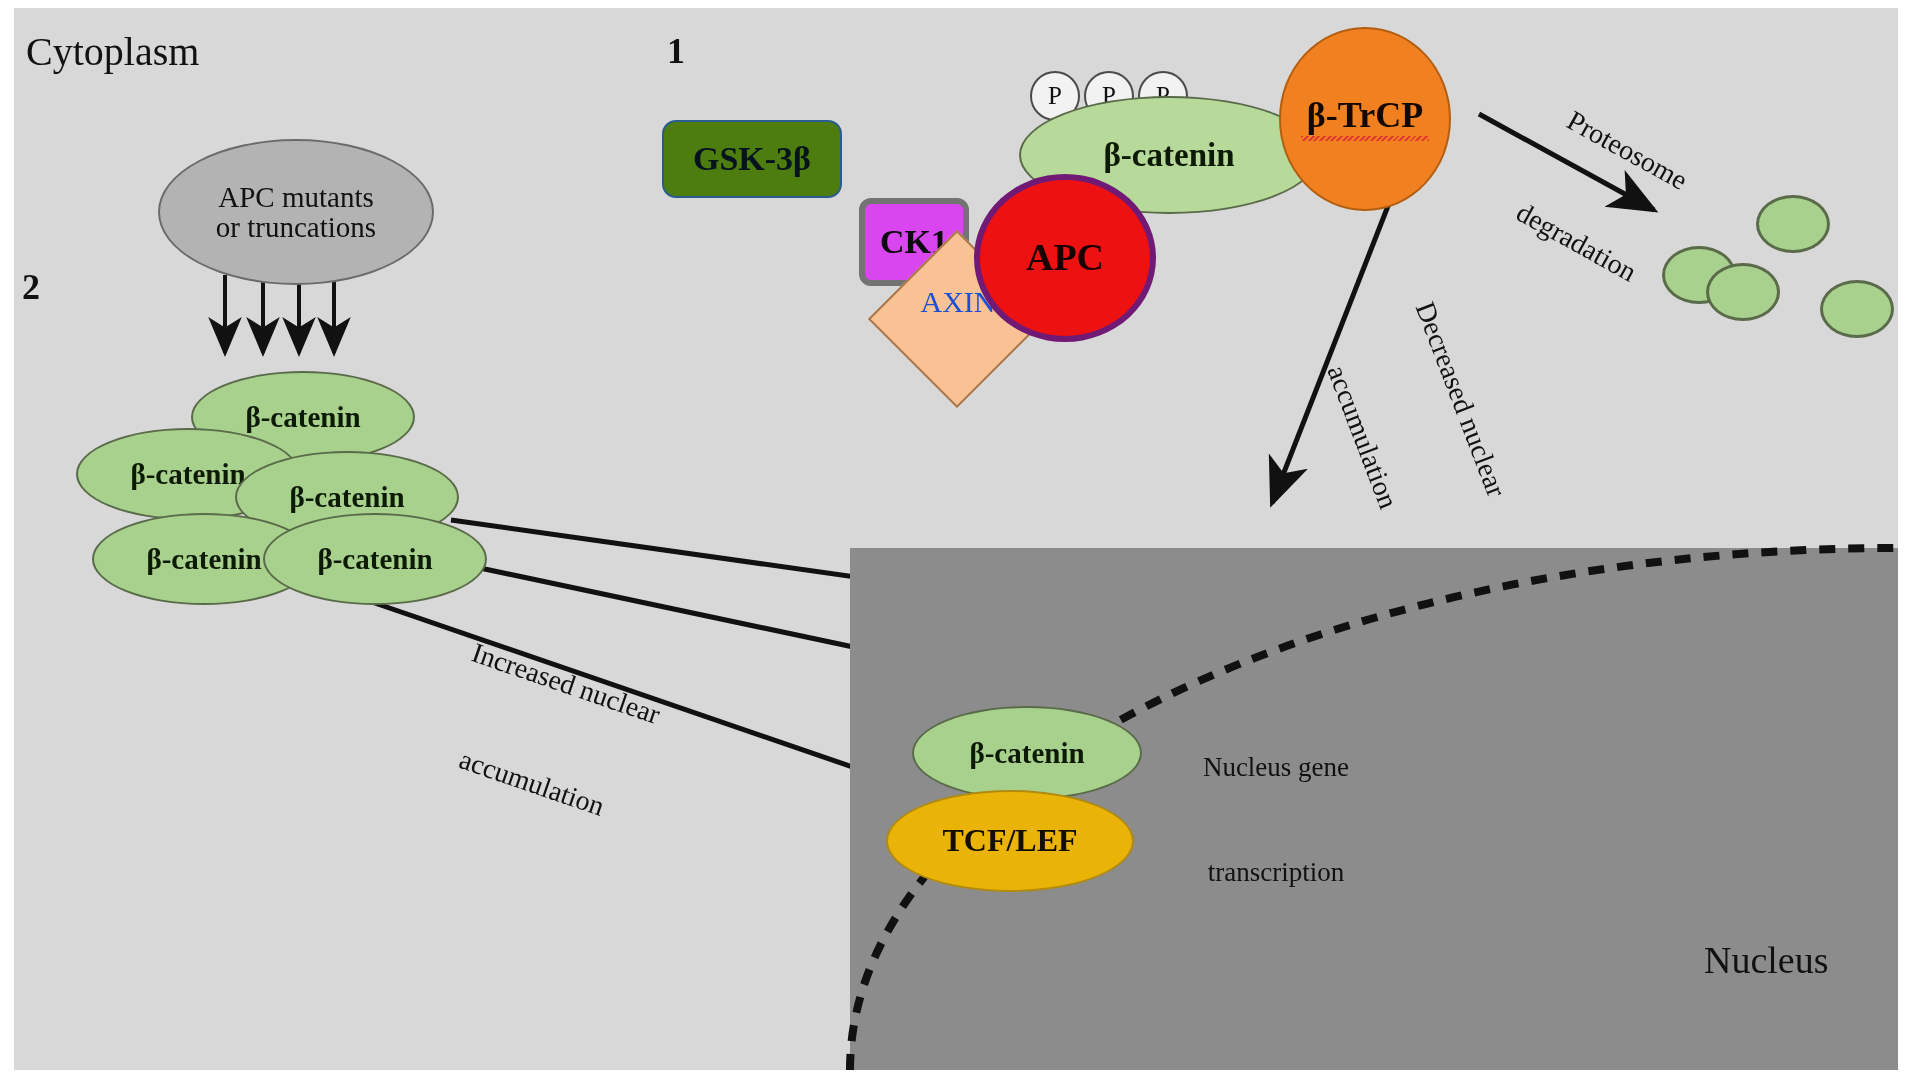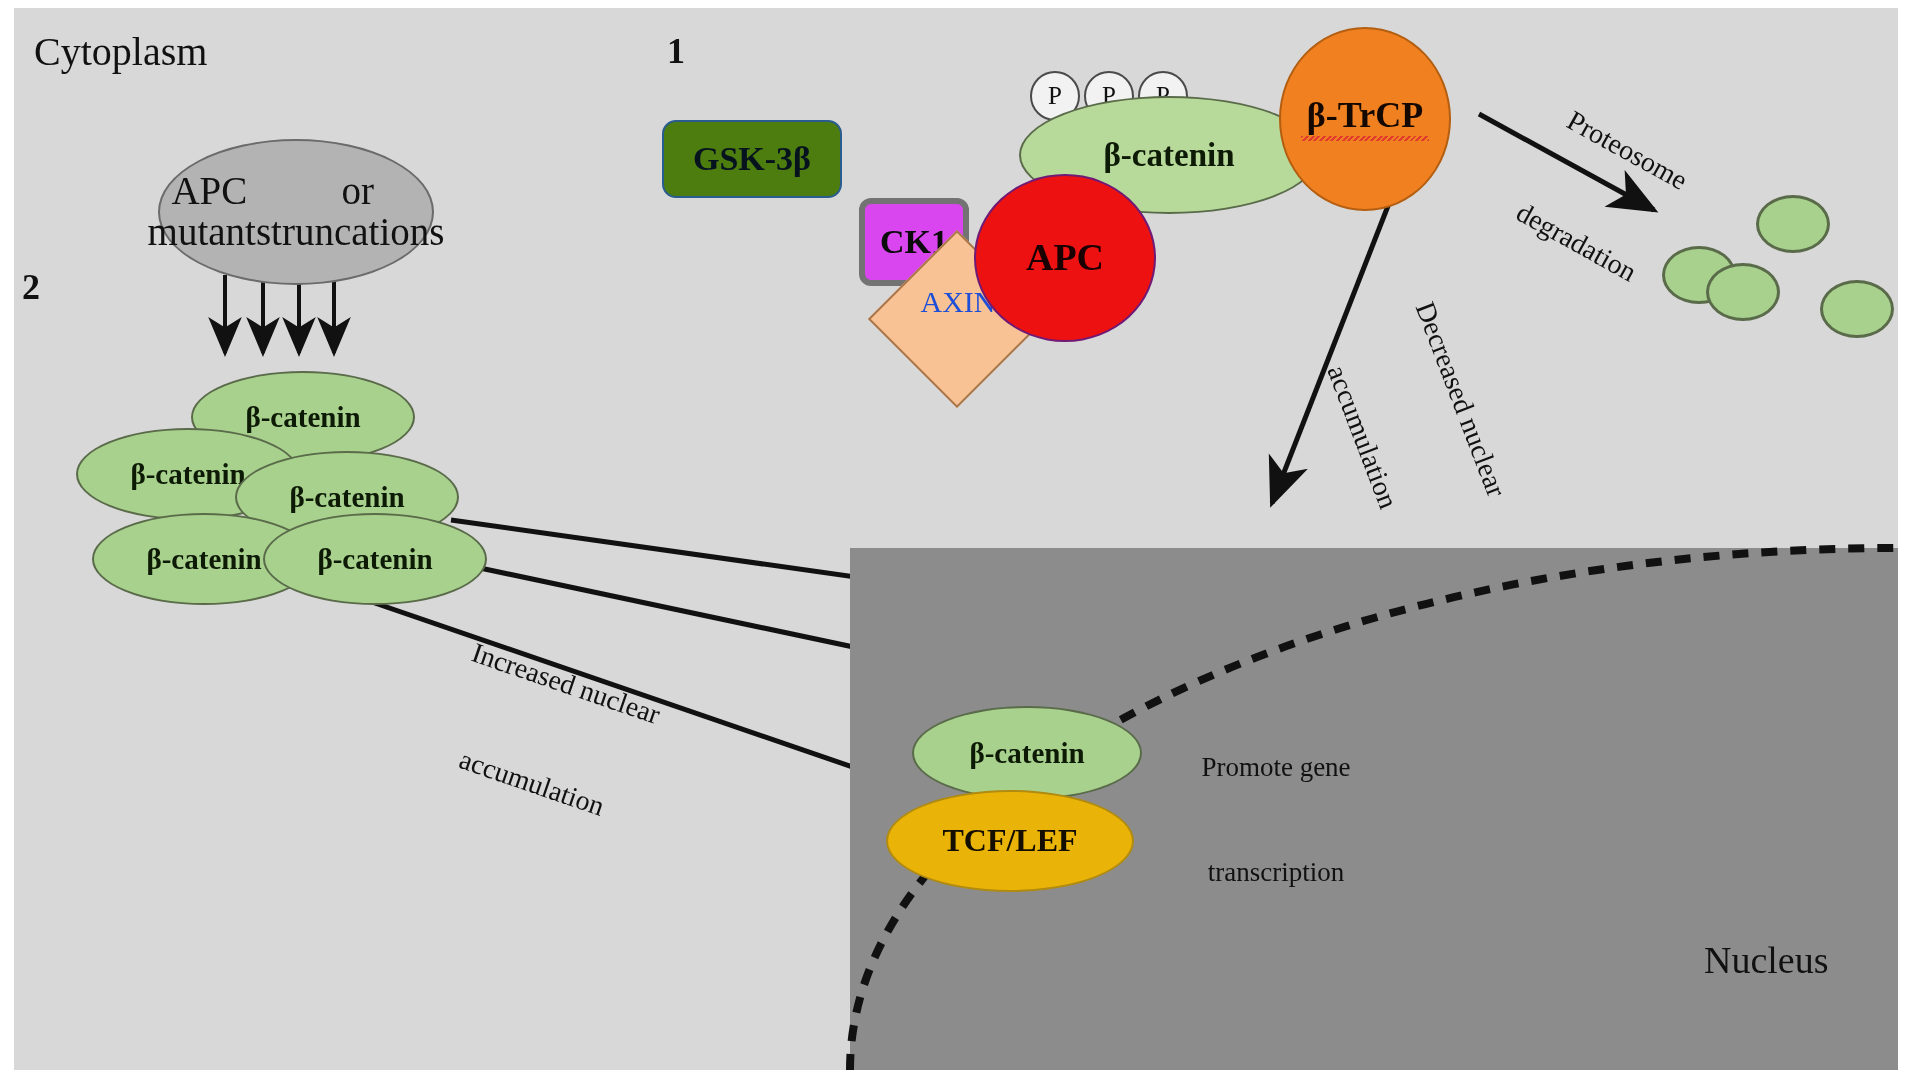--- a/index.html
+++ b/index.html
@@ -76,21 +76,21 @@
   }
   #ck1 {
     background: #d946ef;
     border: 6px solid #737373;
     border-radius: 12px;
     font-weight: bold;
     color: #0b0b0b;
   }
   #apc {
     background: #ee1111;
-    border: 2px solid #701a75;
+    border: 6px solid #701a75;
     font-weight: bold;
     color: #1a0000;
   }
   #axin-wrap {
     position: absolute;
     transform: rotate(45deg);
     background: #f8c294;
     border: 2px solid #a8764a;
   }
   #axin-label {
@@ -166,28 +166,28 @@
         <line x1="437" y1="512" x2="1033" y2="596" stroke="#111" stroke-width="5" marker-end="url(#ah)"></line>
         <line x1="400" y1="546" x2="1033" y2="680" stroke="#111" stroke-width="5" marker-end="url(#ah)"></line>
         <line x1="288" y1="570" x2="1028" y2="824" stroke="#111" stroke-width="5" marker-end="url(#ah)"></line>
       </g>
 
       <g>
         <path d="M1106,982 L1201,982 L1201,872" stroke="#111" stroke-width="5" fill="none" marker-end="url(#ah)"></path>
       </g>
     </svg>
 
-    <div class="lbl" style="left:12px; top:20px; font-size:40px;margin-left:8px;">Cytoplasm</div>
+    <div class="lbl" style="left:12px; top:20px; font-size:40px;">Cytoplasm</div>
 
     <div class="lbl" style="left:653px; top:22px; font-size:36px; font-weight:bold;">1</div>
     <div class="lbl" style="left:8px; top:258px; font-size:36px; font-weight:bold;">2</div>
 
     <div class="ellipse" style="left:144px; top:131px; width:276px; height:146px;
                 background:#b3b3b3; border:2px solid #6b6b6b;
-                flex-direction:row; font-size:39px; color:#111;">
+                flex-direction:column; font-size:29px; color:#111;">
       <span>APC mutants</span>
       <span>or truncations</span>
     </div>
 
     <div class="ellipse bcat" style="left:177px; top:363px; width:224px; height:92px; font-size:29px;">β-catenin</div>
     <div class="ellipse bcat" style="left:62px; top:420px; width:224px; height:92px; font-size:29px;">β-catenin</div>
     <div class="ellipse bcat" style="left:221px; top:443px; width:224px; height:92px; font-size:29px;">β-catenin</div>
     <div class="ellipse bcat" style="left:78px; top:505px; width:224px; height:92px; font-size:29px;">β-catenin</div>
     <div class="ellipse bcat" style="left:249px; top:505px; width:224px; height:92px; font-size:29px;">β-catenin</div>
 
@@ -243,20 +243,20 @@
 
     <svg class="over" width="1884" height="1062">
       <path d="M836,1062 A1048,522 0 0 1 1884,540" fill="none" stroke="#111" stroke-width="8" stroke-dasharray="16 13" stroke-linecap="butt"></path>
     </svg>
 
     <div class="ellipse bcat" style="left:898px; top:698px; width:230px; height:94px; font-size:29px;
                 background:#a9d18e;">β-catenin</div>
     <div class="ellipse" id="tcf" style="left:872px; top:782px; width:248px; height:102px; font-size:32px;">TCF/LEF</div>
 
     <div class="lbl" style="left:1147px; top:672px; width:230px; text-align:center; font-size:27px; line-height:1.3;">
-      <div>Promote gene</div>
+      <div>Nucleus gene</div>
       <div>transcription</div>
     </div>
 
     <div class="lbl" style="left:1690px; top:930px; font-size:38px; color:#111;">Nucleus</div>
 
   </div>
 </div>
 
 </body></html>

